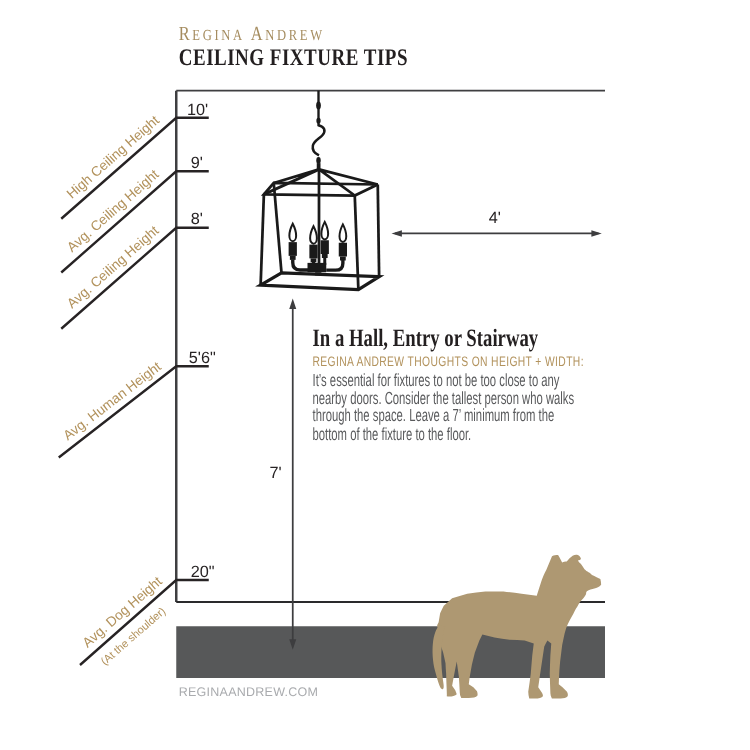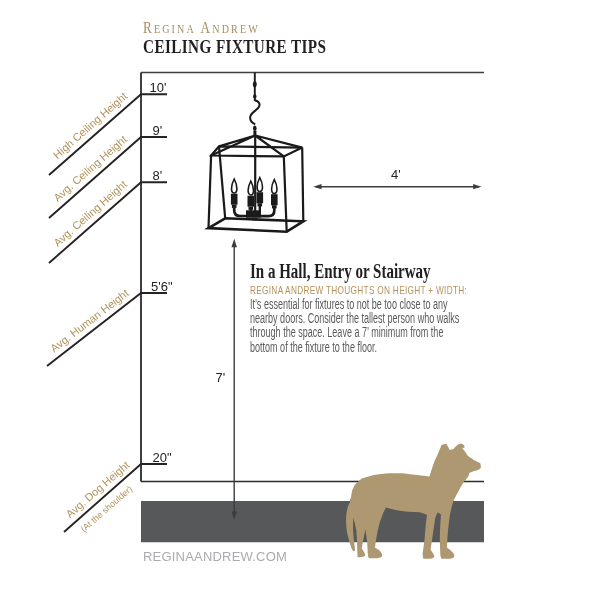--- a/index.html
+++ b/index.html
@@ -3,21 +3,21 @@
 <meta charset="utf-8">
 <style>
   html,body{margin:0;padding:0;}
   .page{position:relative;width:484px;height:600px;background:#ffffff;overflow:hidden;font-family:"Liberation Sans",sans-serif;}
   .logo{position:absolute;left:143px;top:19px;font-family:"Liberation Serif",serif;color:#a58c5f;letter-spacing:2.6px;font-size:16px;transform:scaleX(0.82);transform-origin:0 0;white-space:nowrap;}
   .logo .sc{font-size:12.3px;}
   .h1{position:absolute;left:143px;top:36px;font-family:"Liberation Serif",serif;font-weight:bold;color:#231f20;font-size:19px;transform:scaleX(0.8);transform-origin:0 0;white-space:nowrap;letter-spacing:0.5px;}
   .title{position:absolute;left:250px;top:259.5px;font-family:"Liberation Serif",serif;font-weight:bold;color:#231f20;font-size:20px;transform:scaleX(0.75);transform-origin:0 0;white-space:nowrap;}
   .gold{position:absolute;left:250px;top:284px;color:#b2925c;font-size:11px;transform:scaleX(0.75);transform-origin:0 0;white-space:nowrap;letter-spacing:0.4px;}
   .body{position:absolute;left:250px;top:297px;color:#595a5c;font-size:14px;line-height:14.2px;transform:scaleX(0.645);transform-origin:0 0;white-space:nowrap;}
-  .footer{position:absolute;left:143px;top:549px;color:#a9abae;font-size:13px;letter-spacing:0.2px;}
+  .footer{position:absolute;left:143px;top:549px;color:#a9abae;font-size:10px;letter-spacing:0.2px;}
   svg{position:absolute;left:0;top:0;}
   text{font-family:"Liberation Sans",sans-serif;fill:#272324;}text.g{fill:#b2925c;}
 </style>
 </head>
 <body>
 <div class="page">
 
 <div class="logo">R<span class="sc">EGINA</span> A<span class="sc">NDREW</span></div>
 
 <div class="h1">CEILING FIXTURE TIPS</div>

